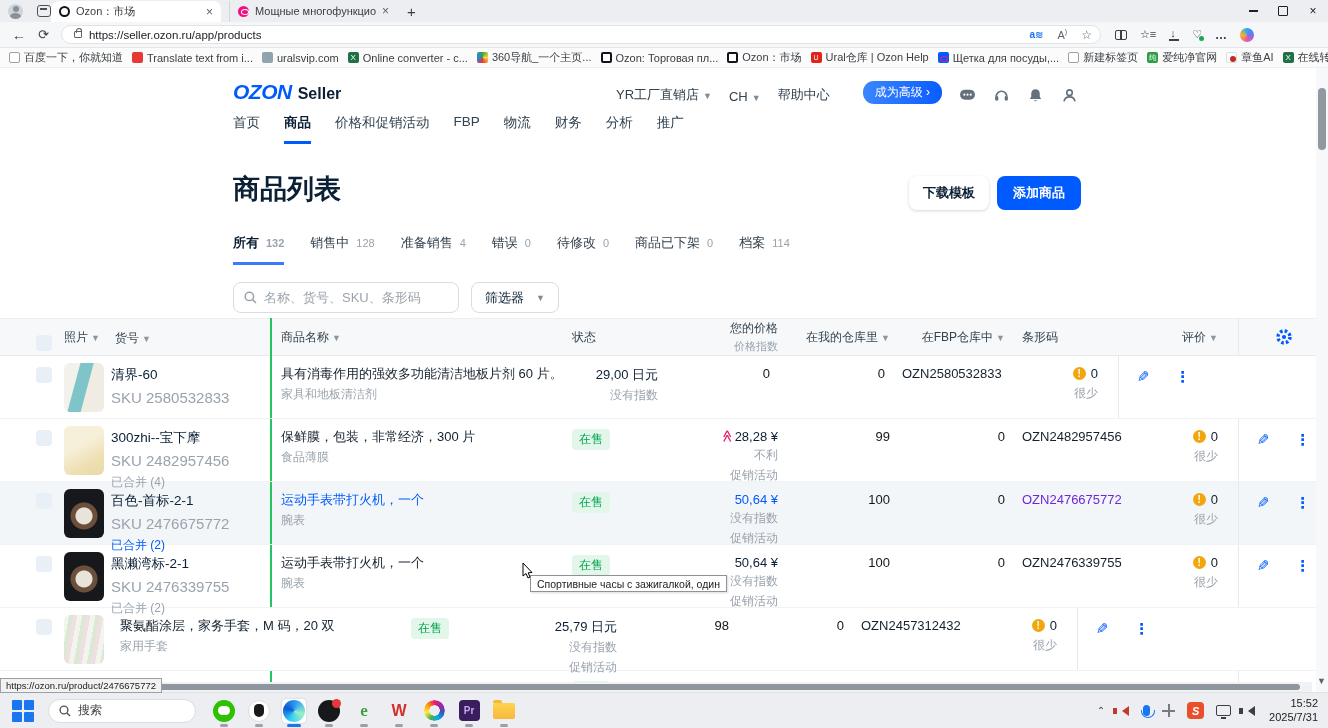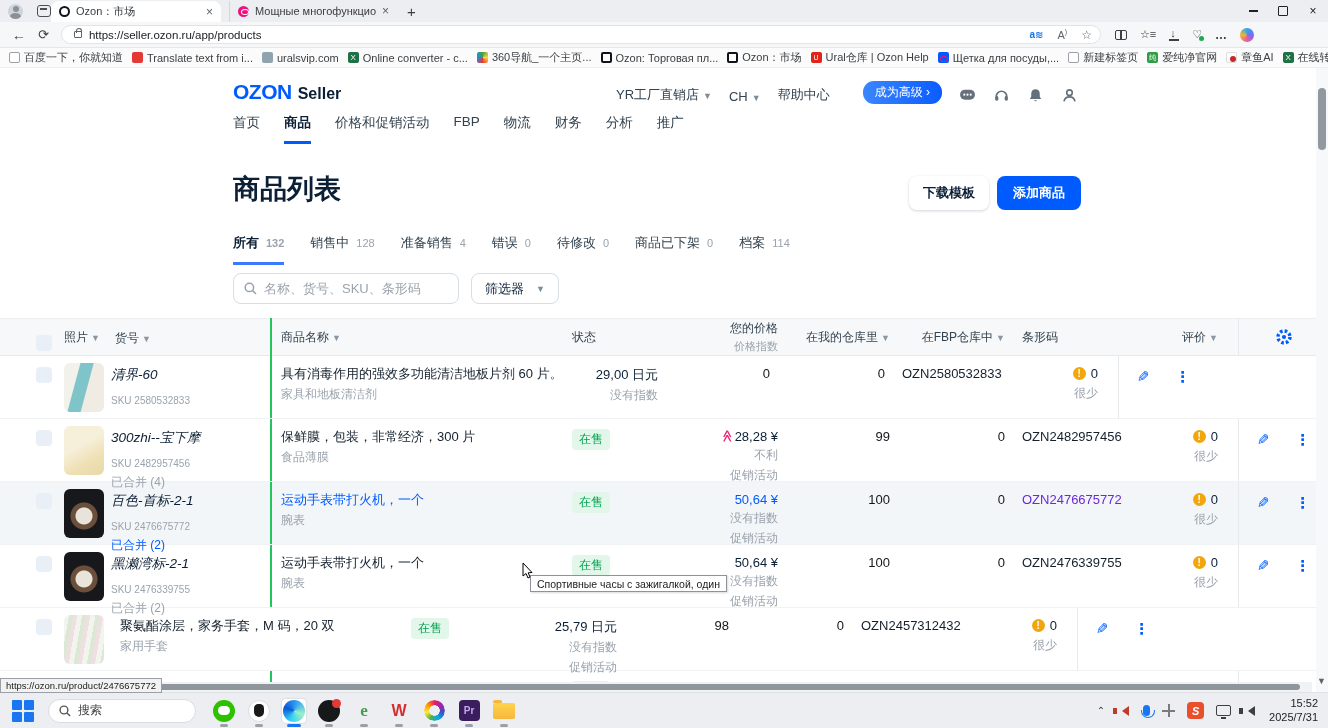--- a/index.html
+++ b/index.html
@@ -64,21 +64,21 @@
   .i-tab{background:#fff;border:1px solid #9aa0a6;border-radius:2px;}
   .i-greensq{background:#2e9e44; color:#fff; font-size:7.5px; text-align:center; line-height:11px;}
   .i-reddot{border-radius:50%;background:#fff;border:1px solid #ddd;}
   .i-reddot:before{content:"";position:absolute;left:2.5px;top:2.5px;width:6px;height:6px;border-radius:50%;background:#c62828;}
   .bm-divider{width:1px;height:12px;background:#d5d8db;margin-left:10px;}
 
   
   .page { position:absolute; left:0; top:68px; width:1328px; height:624px; background:#fff; }
 
   .shead { position:absolute; left:233px; right:250px; top:12px; display:flex; justify-content:space-between; align-items:center;}
-  .logo-ozon { font-size:21px; font-weight:bold; color:#005bff; letter-spacing:-0.5px;}
+  .logo-ozon { font-size:21px; font-weight:bold; color:#005bff; letter-spacing:-0.5px;font-style:italic;}
   .logo-seller { font-size:16px; font-weight:bold; color:#0b1f35; margin-left:6px;}
   .shead-right { display:flex; align-items:flex-end; gap:17px; font-size:13px; color:#33424f;}
   .chev { font-size:9px; color:#7d8c99; margin-left:4px;}
   .premium-btn { background:linear-gradient(90deg,#3b86ff,#0a5cff); color:#fff; font-size:12px;
     border-radius:11px; padding:3px 12px; white-space:nowrap;margin-left:16px;}
   .hicon { width:17px; height:17px; color:#64707c; }
 
   .snav { position:absolute; left:233px; top:46px; display:flex; gap:24px; font-size:13.5px; color:#33424f;}
   .snav .nitem { padding-bottom:9px; }
   .snav .nitem.active { color:#0b1f35; font-weight:bold; border-bottom:3px solid #005bff;}
@@ -87,21 +87,21 @@
   .pbtns { position:absolute; right:247px; top:108px; display:flex; gap:8px;}
   .btn-light { background:#fff; border:none; box-shadow:0 1px 3px rgba(0,20,60,.18); color:#0b1f35;
     font-size:13px; font-weight:bold; border-radius:8px; padding:8px 14px;}
   .btn-blue { background:#005bff; color:#fff; font-size:13px; font-weight:bold; border:none; border-radius:8px; padding:8px 16px;}
 
   .ftabs { position:absolute; left:233px; top:166px; display:flex; gap:26px; font-size:13px; color:#33424f; }
   .ftab { display:flex; gap:7px; align-items:baseline; padding-bottom:10px;justify-content:flex-end;}
   .ftab .cnt { font-size:11px; color:#9aa3ad; }
   .ftab.active { border-bottom:3px solid #3a7bfd; color:#0b1f35; font-weight:bold;}
 
-  .searchrow { position:absolute; left:233px; top:205px; display:flex; gap:12px;}
+  .searchrow { position:absolute; left:233px; top:214px; display:flex; gap:12px;}
   .search-box { width:226px; height:31px; border:1px solid #d6dde4; border-radius:8px; display:flex; align-items:center; padding:0 10px; background:#fff;}
   .search-box input { border:none; outline:none; font-size:13px; color:#33424f; width:100%; background:transparent;}
   .search-box input::placeholder { color:#9aa3ad;}
   .filter-btn { height:31px; border:1px solid #d6dde4; border-radius:8px; background:#fff; display:flex; align-items:center; gap:8px;
     font-size:13px; color:#0b1f35; padding:0 13px;}
 
   
   .tbl { position:absolute; left:0; top:250px; width:1328px;}
   .thead { display:flex; align-items:center; height:38px; background:#f6f8f9; border-top:1px solid #eceef0; border-bottom:1px solid #e7eaec;
     font-size:12px; color:#33424f;}
@@ -128,22 +128,22 @@
   .thead .c11 { padding-top:10px; gap:0;}
   .thead .c6 { align-self:center;}
   .hsub { color:#9aa3ad; font-size:11px; margin-top:2px;}
   .hchev { color:#8a96a1; font-size:9px; margin-left:3px;}
   .cb { width:16px; height:16px; border-radius:4px; background:#e9eff6;}
   .thumb { width:40px; height:49px; border-radius:6px; background:#eee; }
   .th1 { background:linear-gradient(105deg,#f2f1ec 30%,#7fc4c9 32%,#7fc4c9 55%,#f0ece4 57%);}
   .th2 { background:linear-gradient(150deg,#f6efd9 40%,#efe0b4 70%,#e8d9a8);}
   .th3 { background:radial-gradient(circle at 50% 55%, #e8e4da 0 8px, #6b4f3a 9px 13px, #17181c 14px);}
   .th5 { background:repeating-linear-gradient(100deg,#f2f5ee 0 5px,#dce8d4 5px 9px,#f0dfe2 9px 13px);}
-  .art { font-size:13.5px; color:#0b1f35;font-style:italic;}
-  .sku { font-size:10px; color:#9aa3ad; margin-top:11px;}
+  .art { font-size:13.5px; color:#0b1f35;}
+  .sku { font-size:15px; color:#9aa3ad; margin-top:5px;}
   .merged { font-size:12px; color:#9aa3ad; margin-top:5px;}
   .merged.link { color:#005bff;}
   .pname { color:#14202c; line-height:1.25;}
   .pname.link { color:#005bff;}
   .pcat { font-size:12px; color:#9aa3ad; margin-top:4px;}
   .badge { display:inline-block; font-size:12px; border-radius:4px; padding:2px 7px;}
   .badge.ok { color:#00a350; background:#e3f6ea;}
   .badge.warn { color:#c58a12; background:#fdf1d7;}
   .substat { font-size:12px; color:#9aa3ad; margin-top:6px; margin-left:2px;}
   .price { color:#0b1f35;}

